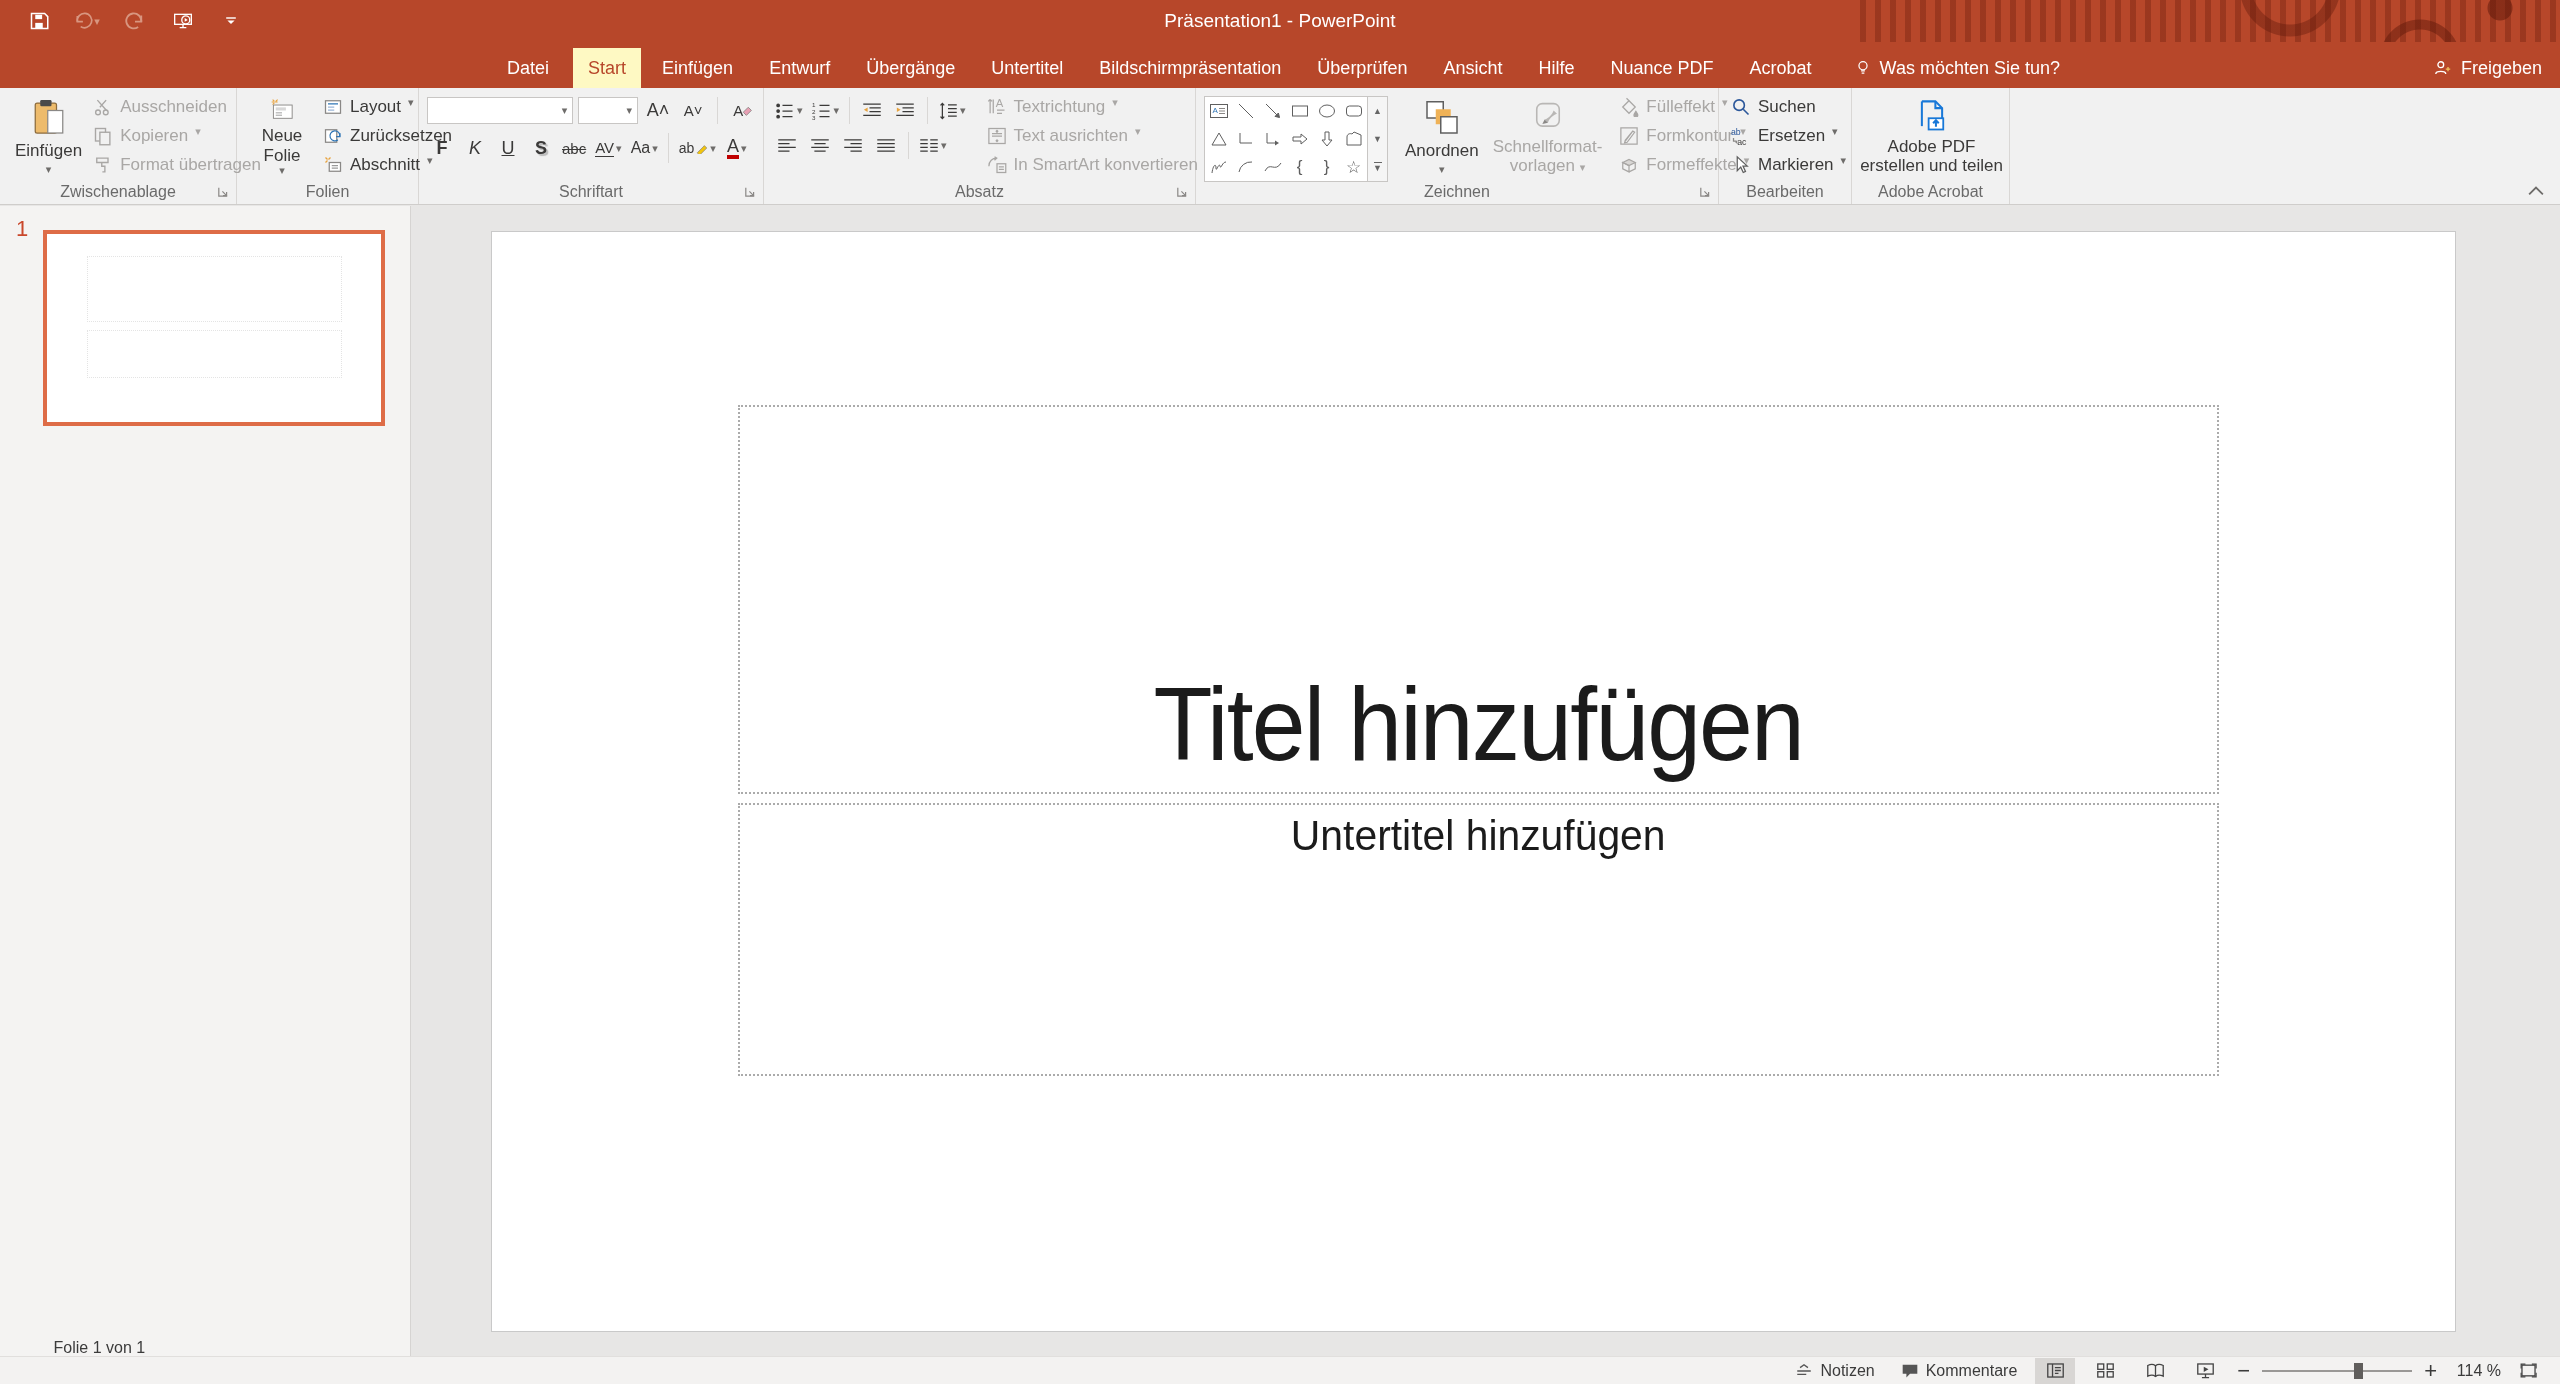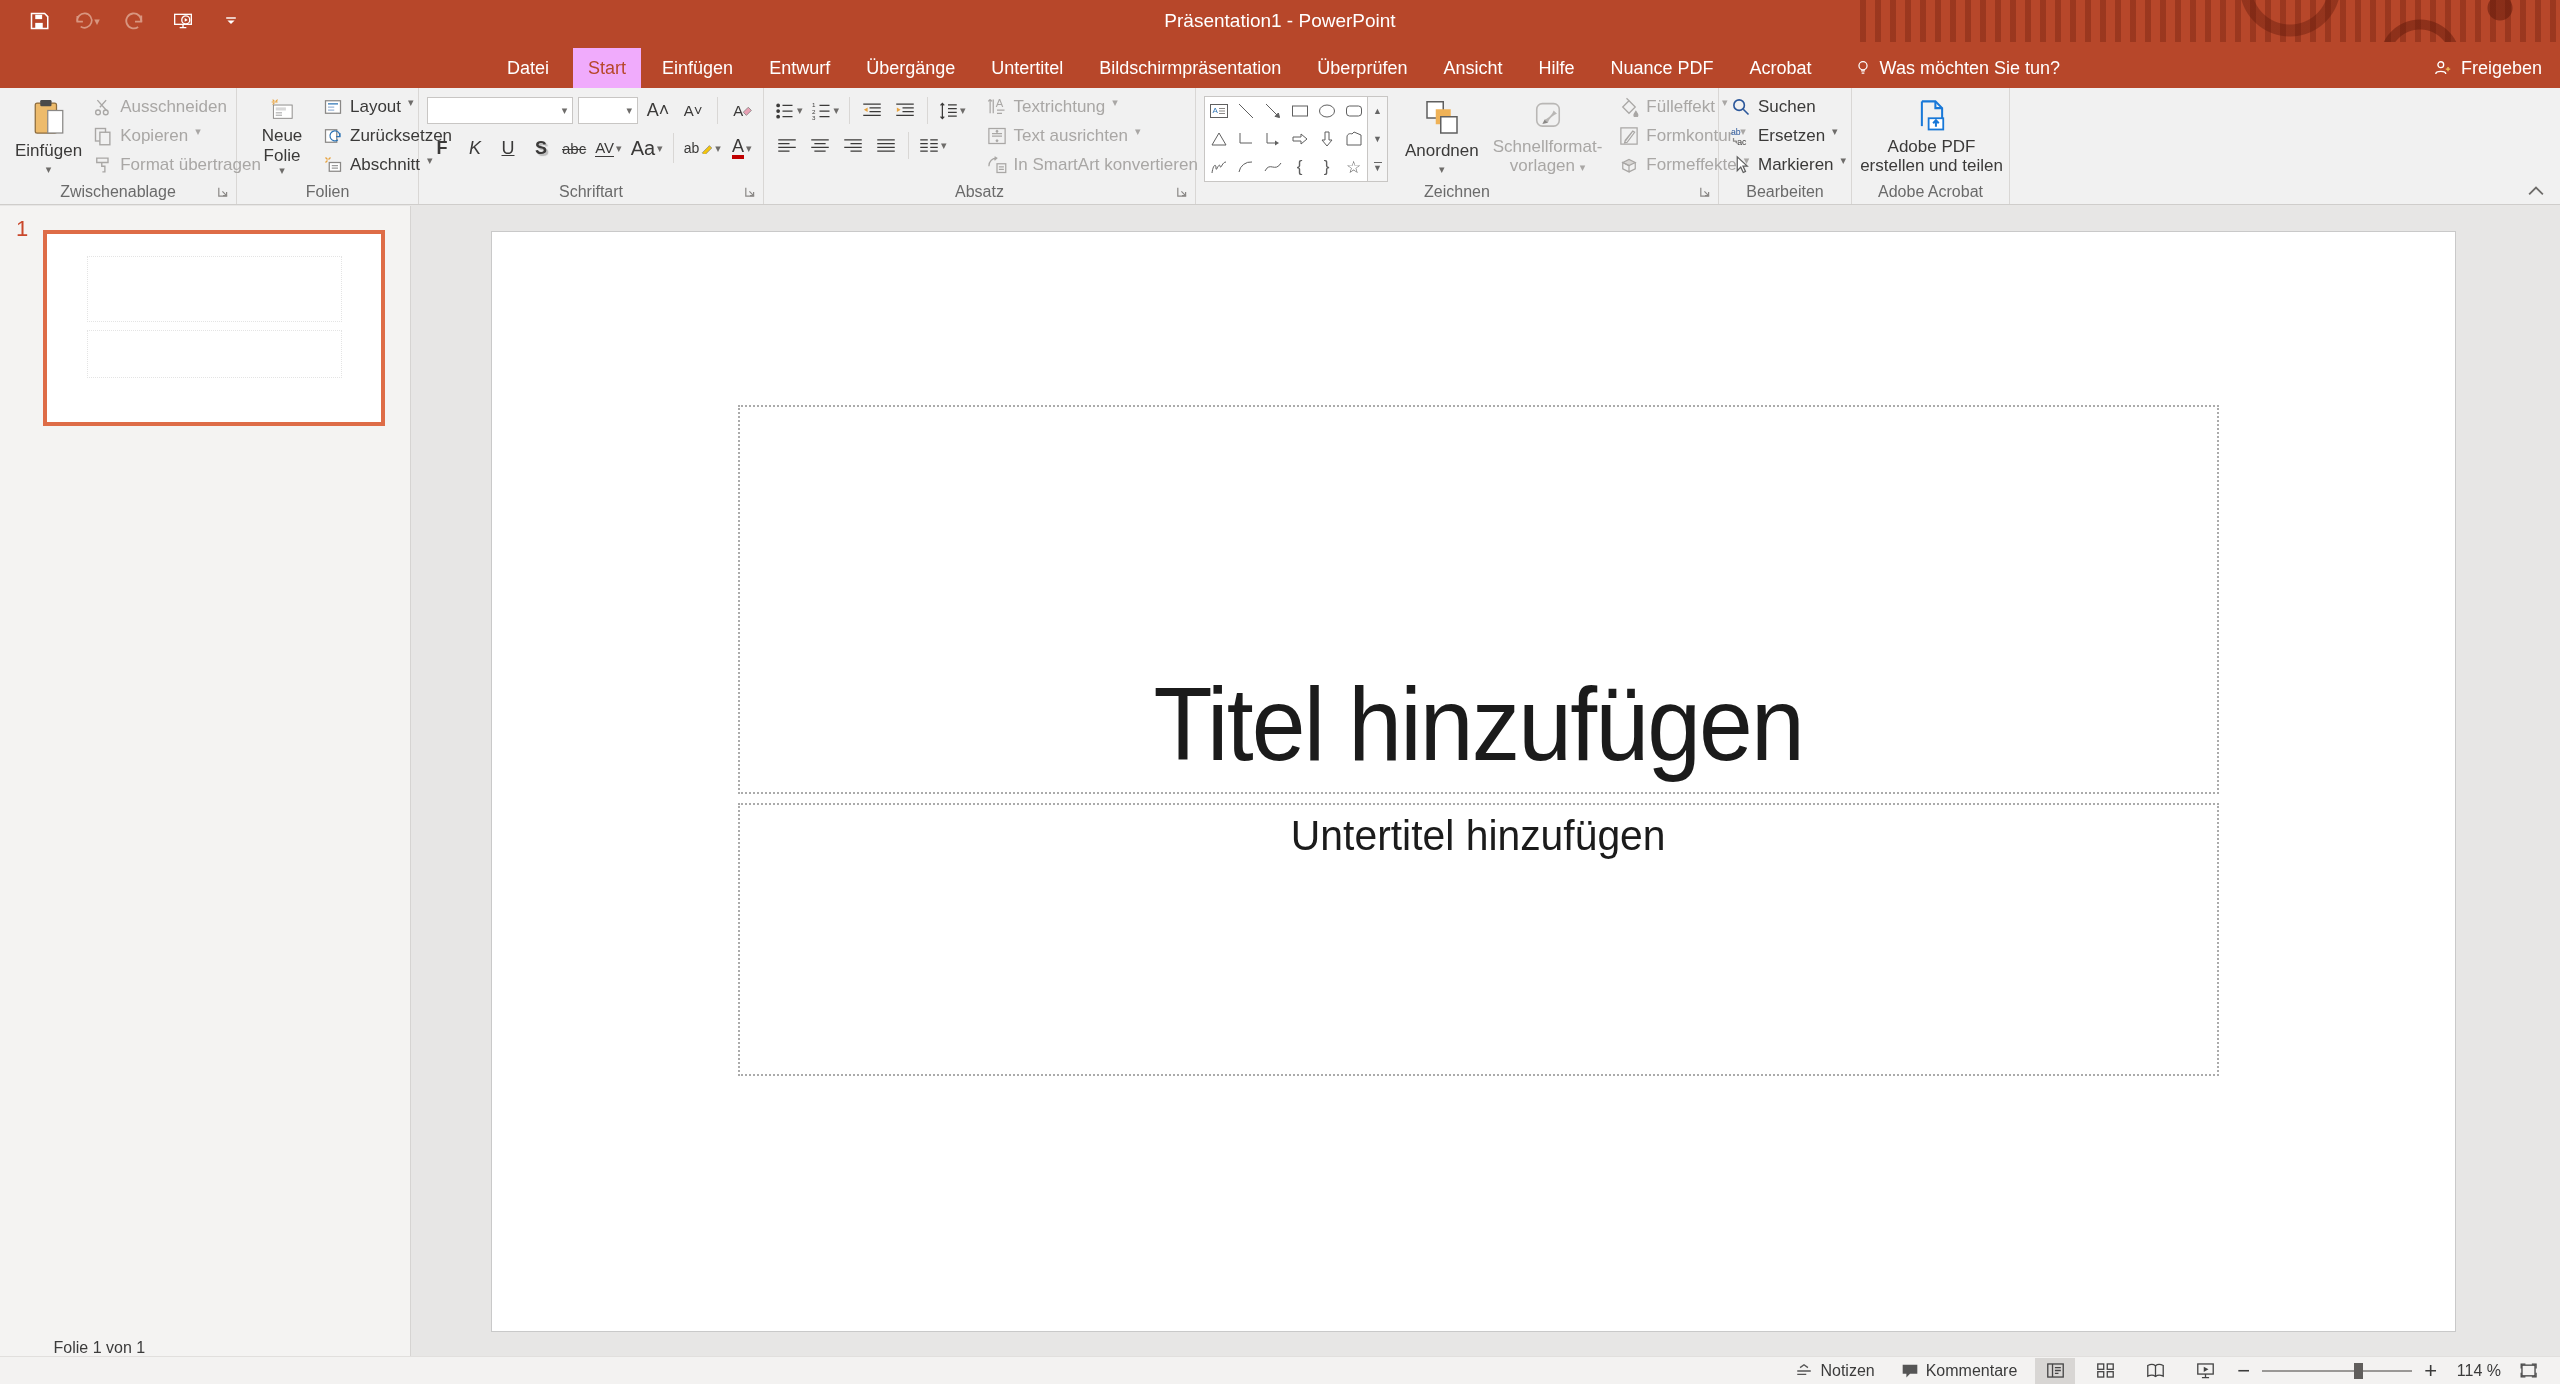--- a/index.html
+++ b/index.html
@@ -23,21 +23,21 @@
                justify-content:center; color:#fff; font-size:19px; pointer-events:none; }
   .tb-right { position:absolute; right:0; top:0; height:42px; display:flex; align-items:center; }
   .signin-btn { background:#fff; color:#B7472A; font-size:18px; padding:4px 16px; margin-right:26px; cursor:default; }
   .winctl { width:58px; height:42px; display:flex; align-items:center; justify-content:center; color:#fff; font-size:18px; }
 
   
   .tabrow { position:absolute; left:0; top:42px; width:2560px; height:46px; background:#B7472A;
             display:flex; align-items:flex-end;justify-content:center; }
   .tab { height:40px; line-height:40px; padding:0 15px; margin:0 3px; color:#fff; font-size:18px; white-space:nowrap; }
   .tab.file { padding:0 18px; }
-  .tab.active { background:#f0abfc; color:#B7472A; }
+  .tab.active { background:#fef9c3; color:#B7472A; }
   .tellme { height:40px; display:flex; align-items:center; gap:8px; color:#fff; font-size:18px; padding:0 14px; margin-left:10px; }
   .share { position:absolute; right:18px; bottom:0; height:40px; display:flex; align-items:center; gap:8px;
            color:#fff; font-size:18px; }
 
   
   .ribbon { position:absolute; left:0; top:88px; width:2560px; height:117px; background:#F1F1F1;
             border-bottom:1px solid #CFCDCB; display:flex; }
   .rgroup { position:relative; height:100%; border-right:1px solid #D9D7D5; padding:7px 6px 26px 8px; }
   .rgroup-label { position:absolute; bottom:3px; left:0; right:0; text-align:center; font-size:16px; color:#6A6A6A; white-space:nowrap; }
   .launcher { position:absolute; bottom:6px; right:7px; color:#8A8886; }
@@ -302,21 +302,21 @@
           <b style="text-shadow:2px 2px 1px #bbb;">S</b>
         </div>
       <div class="tglbtn">
           <s style="font-size:15px;">abc</s>
         </div>
       <div class="tglbtn">
         <span style="font-size:15px; border-bottom:1px solid #3B3A39;">AV</span>
         <span class="dd">▾</span>
       </div>
       <div class="tglbtn">
-        <span style="font-size:20px;">Aa</span>
+        <span style="font-size:16px;">Aa</span>
         <span class="dd">▾</span>
       </div>
       <div class="vsep"></div>
       <div class="tglbtn">
         <span style="font-size:14px; position:relative;">ab</span>
         <svg width="12" height="12" viewBox="0 0 10 10">
             <path d="M1 9 7 3l2 2-6 6z" fill="#F1C40F" stroke="#8A8886" stroke-width=".6"></path>
           </svg>
         <span class="dd">▾</span>
       </div>

